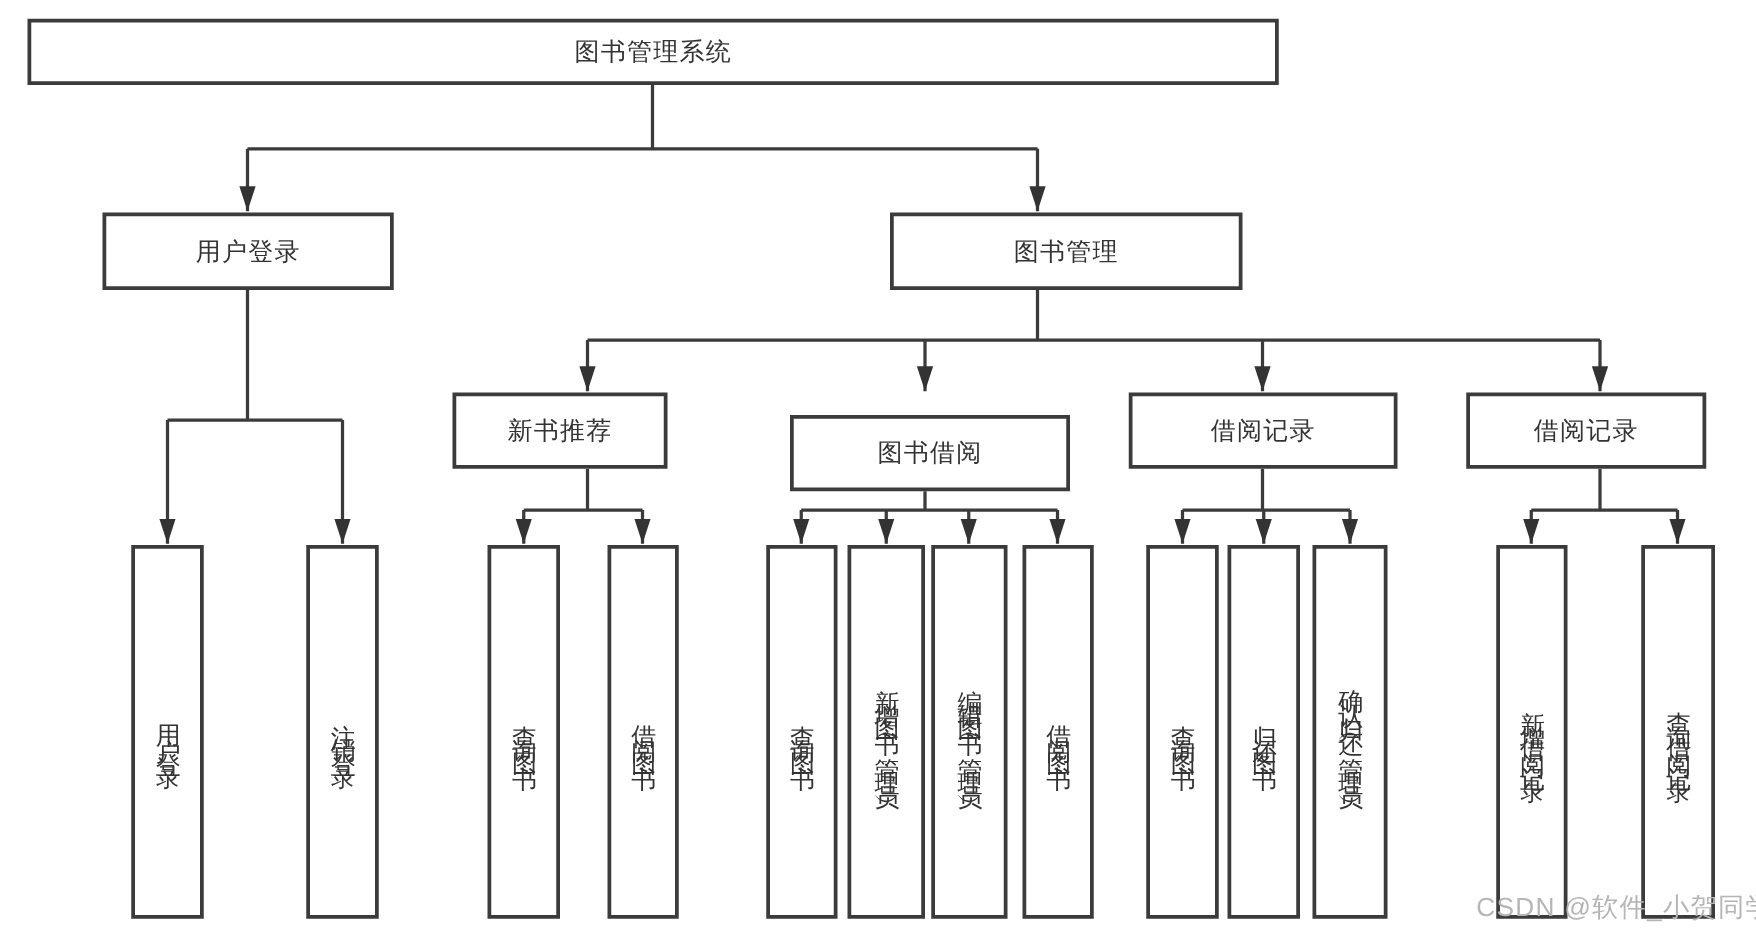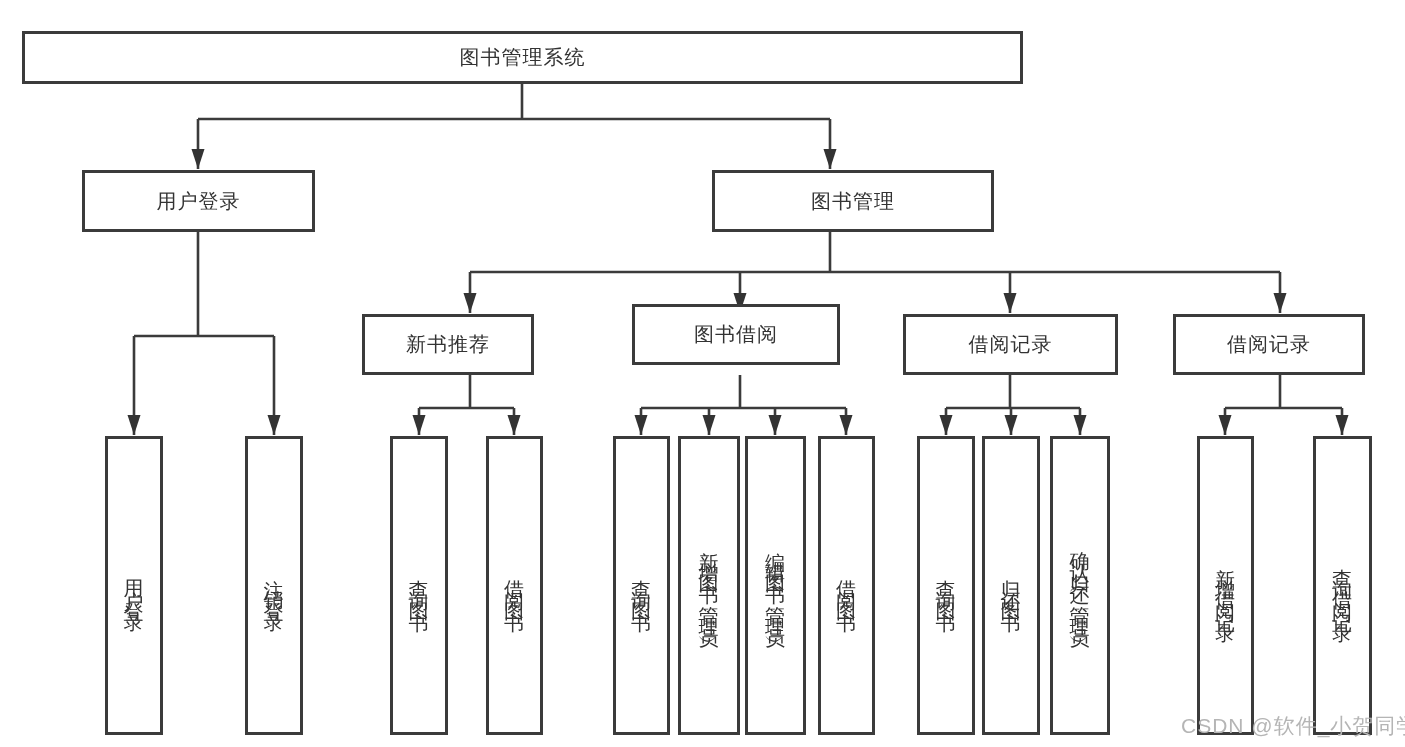--- a/index.html
+++ b/index.html
@@ -5,27 +5,27 @@
   html,body{margin:0;padding:0;background:#ffffff;}
   body{font-family:"Liberation Sans",sans-serif;}
   .canvas{position:relative;width:1405px;height:747px;background:#ffffff;overflow:hidden;}
   .connector-layer{position:absolute;left:0;top:0;width:1405px;height:747px;z-index:1;}
   .node{position:absolute;box-sizing:border-box;border:3px solid #3b3b3b;background:#ffffff;
         display:flex;align-items:center;justify-content:center;z-index:2;}
   .node .lbl{color:#333333;font-size:20px;letter-spacing:1px;white-space:nowrap;}
   .vnode .lbl{writing-mode:vertical-rl;text-orientation:upright;letter-spacing:11px;
               white-space:normal;line-height:1;}
   
-  .n-root{left:22px;top:15px;width:1001px;height:53px;margin-top:16px;}
+  .n-root{left:22px;top:15px;width:1001px;height:53px;}
   
   .n-user-login{left:82px;top:170px;width:233px;height:62px;}
   .n-book-mgmt{left:712px;top:170px;width:282px;height:62px;}
   
   .n-new-book{left:362px;top:314px;width:172px;height:61px;}
-  .n-book-borrow{left:632px;top:304px;width:208px;height:61px;}
+  .n-book-borrow{left:632px;top:332px;width:224px;height:61px;}
   .n-current-borrow{left:903px;top:314px;width:215px;height:61px;}
   .n-borrow-record{left:1173px;top:314px;width:192px;height:61px;}
   
   .leaf{top:436px;height:299px;}
   .n-l1{left:105px;width:58px;}  .n-l2{left:245px;width:58px;}
   .n-l3{left:390px;width:58px;}  .n-l4{left:486px;width:57px;}
   .n-l5{left:613px;width:57px;}  .n-l6{left:678px;width:62px;}
   .n-l7{left:745px;width:61px;}  .n-l8{left:818px;width:57px;}
   .n-l9{left:917px;width:58px;}  .n-l10{left:982px;width:58px;}
   .n-l11{left:1050px;width:60px;}

